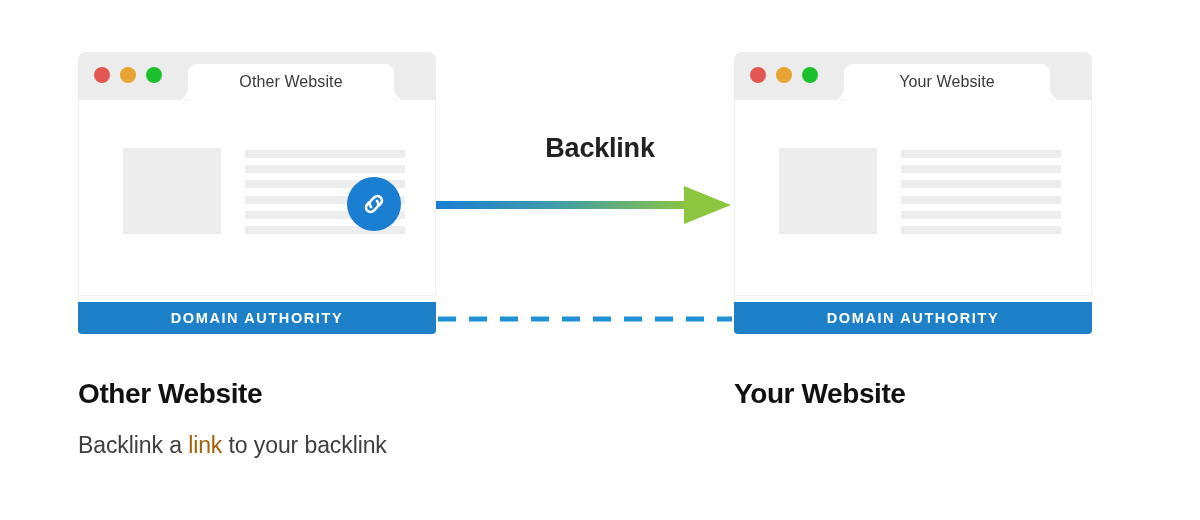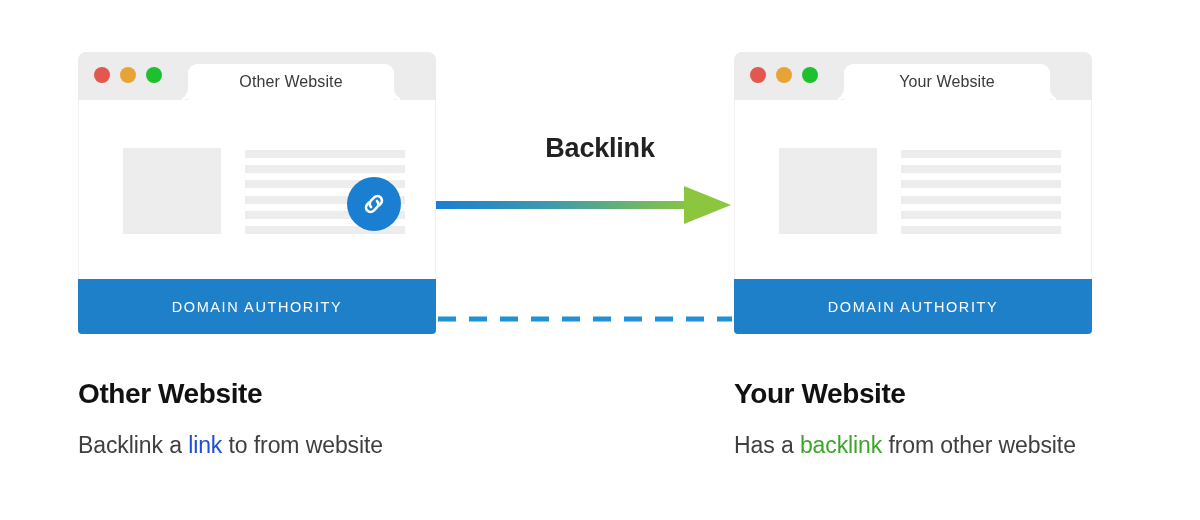--- a/index.html
+++ b/index.html
@@ -124,26 +124,27 @@
   .line {
     height: 8px;
     background: #ededed;
   }
 
   .da-bar {
     position: absolute;
     left: 0;
     bottom: 0;
     width: 100%;
-    height: 55px;
+    height: 32px;
     background: #1f80ca;
     border-radius: 0 0 4px 4px;
     display: flex;
     align-items: center;
     justify-content: center;
+    font-weight: bold;
   }
   .da-label {
     color: #ffffff;
     font-size: 14.5px;
     letter-spacing: 1.6px;
   }
 
   
   .link-badge {
     position: absolute;
@@ -199,21 +200,21 @@
     font-weight: 700;
     color: #111111;
     letter-spacing: -0.4px;
   }
   .caption p {
     margin: 22px 0 0 0;
     font-size: 23px;
     color: #3f3f3f;
     letter-spacing: -0.1px;
   }
-  .hl-blue  { color: #1d4ed8; }
+  .hl-blue  { color: #a16207; }
   .hl-green { color: #3aa72a; }
 </style>
 </head>
 <body>
 
 <div class="browser left">
 
   <div class="chrome-bar">
     <div class="dots">
       <span class="dot red"></span>
@@ -302,19 +303,18 @@
 </div>
 
 <div class="dashed">
   <svg width="298" height="6" viewBox="0 0 298 6">
     <line x1="2" y1="3" x2="296" y2="3" stroke="#1f91d4" stroke-width="5" stroke-dasharray="18 13"></line>
   </svg>
 </div>
 
 <div class="caption left">
   <h2>Other Website</h2>
-  <p><span>Backlink a </span><span class="hl-blue">link</span><span> to from website</span></p>
+  <p><span>Backlink a </span><span class="hl-blue">link</span><span> to your backlink</span></p>
 </div>
 
 <div class="caption right">
   <h2>Your Website</h2>
-  <p><span>Has a </span><span class="hl-green">backlink</span><span> from other website</span></p>
 </div>
 
 </body></html>

